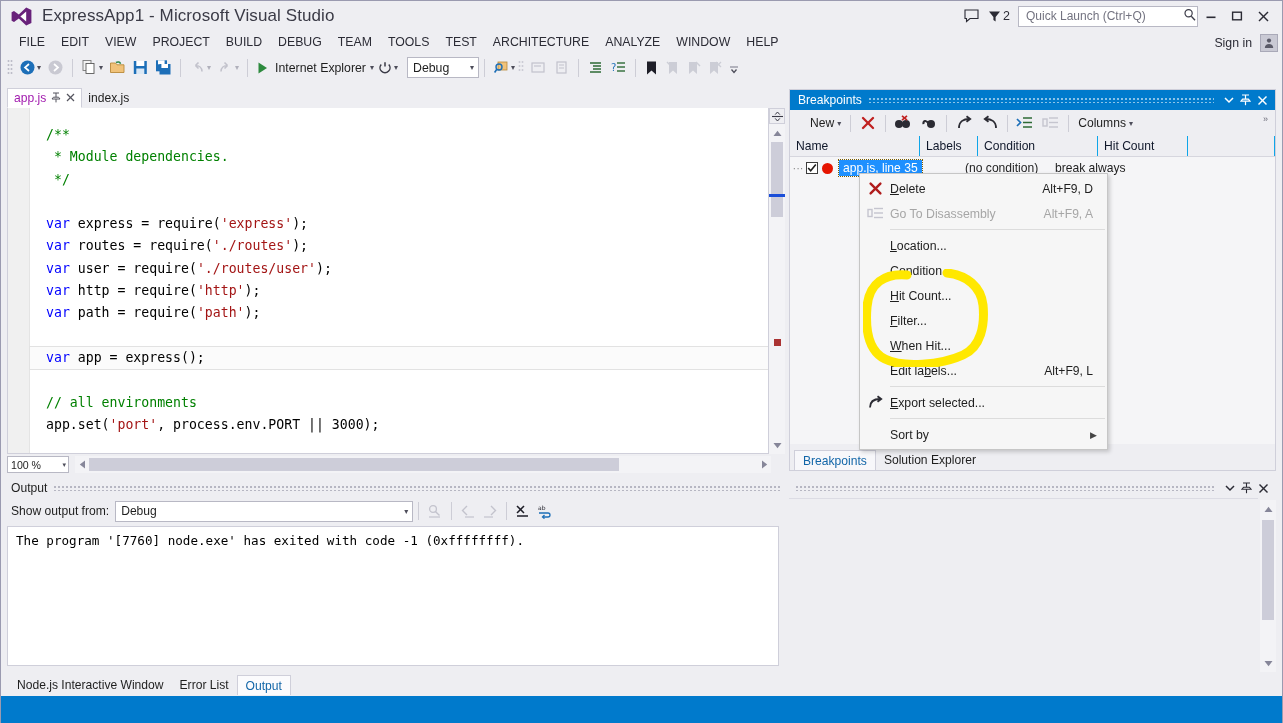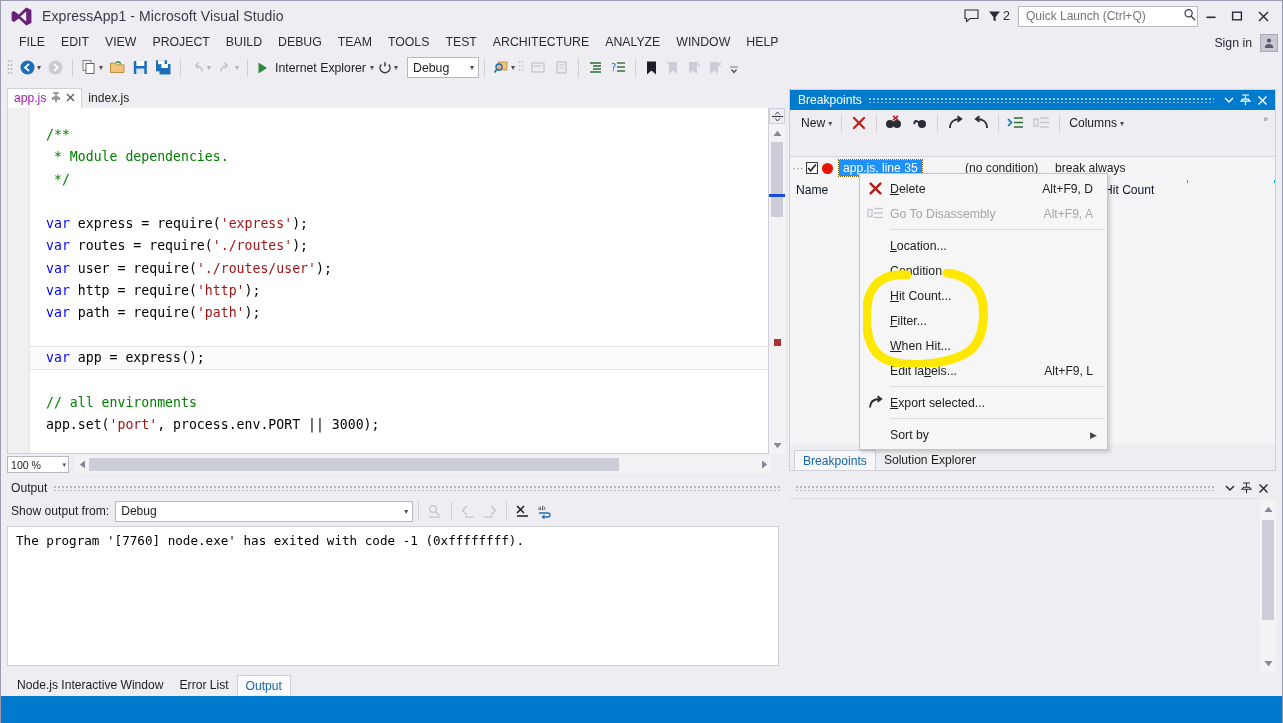--- a/index.html
+++ b/index.html
@@ -26,21 +26,21 @@
     position: absolute; left: 0; top: 0; width: 1281px; height: 30px;
     background: #eeeef2;
     display: flex; align-items: center;
   }
   .vs-logo {
     margin-left: 9px; margin-right: 10px;
     width: 22px; height: 20px;
     display: flex; align-items: center; justify-content: center;
   }
   .title-text {
-    font-size: 14px; color: #3a3a46; letter-spacing: .1px;
+    font-size: 17px; color: #3a3a46; letter-spacing: .1px;
   }
   .title-right {
     position: absolute; right: 0; top: 0; height: 30px;
     display: flex; align-items: center;
   }
   .feedback-icon { width: 26px; height: 24px; display:flex; align-items:center; justify-content:center; }
   .notif-wrap { display: flex; align-items: center; gap: 2px; margin: 0 8px 0 4px; }
   .notif-count { font-size: 12.5px; color: #2b2b35; }
   .quicklaunch {
     width: 180px; height: 21px;
@@ -209,29 +209,29 @@
     height: 20px; background: #007acc; color: #fff;
     display: flex; align-items: center; padding: 0 4px 0 8px;
   }
   .bp-header-title { font-size: 12.1px; }
   .bp-header-dots { flex: 1; height: 6px; margin: 0 6px;
     background-image: radial-gradient(circle, rgba(255,255,255,.55) 0.8px, transparent 0.9px);
     background-size: 4px 4px; }
   .bp-hbtn { width: 17px; height: 18px; display:flex; align-items:center; justify-content:center; color: #fff; }
 
   .bp-toolbar { height: 26px; display: flex; align-items: center; padding-left: 6px; position: relative; }
-  .bp-new { font-size: 12.1px; display: flex; align-items: center; gap: 3px; padding: 2px 5px; }
+  .bp-new { font-size: 12.1px; display: flex; align-items: center; gap: 3px; padding: 2px 5px; margin-left: 9px; }
   .bp-tb-item { width: 26px; height: 22px; display:flex;align-items:center;justify-content:center; }
   .bp-sep { width: 1px; height: 17px; background: #cdcdd6; margin: 0 4px; }
   .bp-columns { font-size: 12.1px; display: flex; align-items: center; gap: 3px; padding: 2px 5px; }
   .bp-overflow { position: absolute; right: 6px; top: 4px; font-size: 9px; color: #6a6a78; letter-spacing: 1px; }
 
   .bp-grid { position: absolute; left: 0; top: 46px; right: 0; bottom: 26px; background: #f5f5f7; }
   .bp-colhead { display: flex; height: 21px; background: #eeeef2; border-bottom: 1px solid #d6d6de; }
-  .bp-colhead div { font-size: 12.1px; color: #0f172a; padding: 3px 0 0 6px; border-right: 1px solid #0ea5e9; margin-top: 44px; }
+  .bp-colhead div { font-size: 12.1px; color: #0f172a; padding: 3px 0 0 6px; border-right: 1px solid #0ea5e9; }
   .ch-name { width: 130px; }
   .ch-labels { width: 58px; }
   .ch-cond { width: 120px; }
   .ch-hit { width: 90px; }
   .ch-rest { flex: 1; }
   .bp-row { display: flex; align-items: center; height: 18px; font-size: 12.1px; margin-top: 2px; position: relative; }
   .bp-tree-dash { width: 16px; color: #888; font-size: 11px; text-align: center; }
   .bp-check { width: 12px; height: 12px; border: 1px solid #3c3c3c; background: #fff; display:flex;align-items:center;justify-content:center; }
   .bp-dot { width: 11px; height: 11px; border-radius: 50%; background: #e51400; margin-left: 4px; }
   .bp-name-sel {

